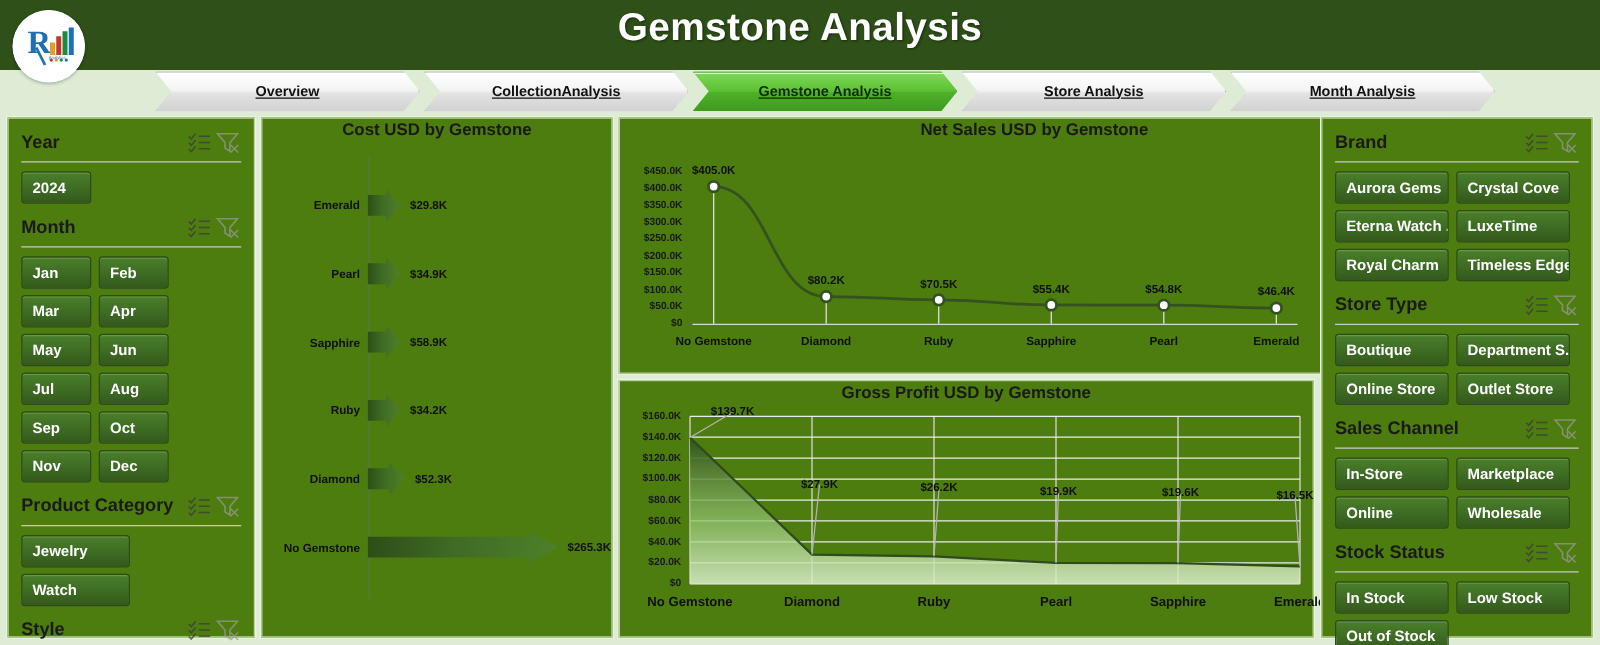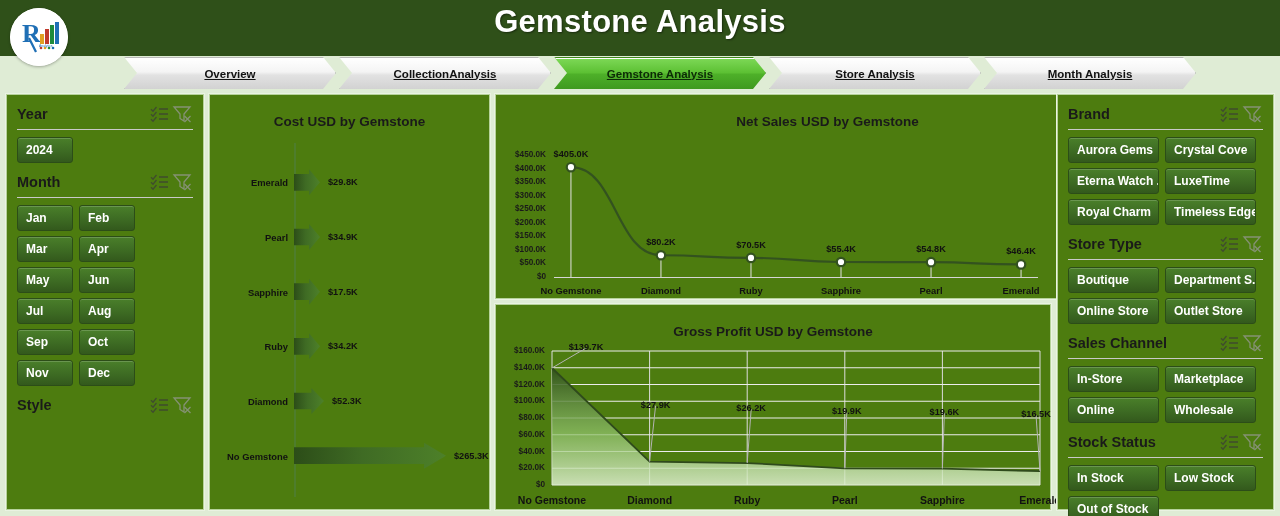--- a/index.html
+++ b/index.html
@@ -115,21 +115,21 @@
   #panel-left .chips.cols3 .chip { width: 56px; }
   #panel-left .chips.cols2 .chip { width: 87px; }
   #panel-left .chips.cols1 .chip { width: 56px; }
   
   #panel-right .chips.cols2 .chip { width: 91px; }
 
   
   .chart-title {
     text-align: center;
     font-size: 13.5px; font-weight: bold; color: #1a1a1a;
-    padding-top: 19px;
+    padding-top: 1px;
   }
   .chart-body { position: relative; width: 100%; }
   .axis-label {
     position: absolute;
     font-size: 8.2px; font-weight: bold; color: #1a1a1a;
     white-space: nowrap;
   }
   .cat-label {
     position: absolute;
     font-size: 9.4px; font-weight: bold; color: #111;
@@ -243,20 +243,40 @@
             <div class="chip">Jul</div>
             <div class="chip">Aug</div>
             <div class="chip">Sep</div>
             <div class="chip">Oct</div>
             <div class="chip">Nov</div>
             <div class="chip">Dec</div>
           </div>
         </div>
         <div class="slicer">
           <div class="slicer-head">
+            <div class="slicer-title">Product Category</div>
+            <div class="slicer-icon"><svg viewBox="0 0 22 18" width="22" height="18">
+                <path d="M2 4.2 L4 6.2 L7.5 2" stroke="#3a3a3a" stroke-width="1.3" fill="none"></path>
+                <path d="M2 9.2 L4 11.2 L7.5 7" stroke="#3a3a3a" stroke-width="1.3" fill="none"></path>
+                <path d="M2 14.2 L4 16.2 L7.5 12" stroke="#3a3a3a" stroke-width="1.3" fill="none"></path>
+                <path d="M10 4 H19 M10 9 H19 M10 14 H19" stroke="#3a3a3a" stroke-width="1.3"></path>
+              </svg></div>
+            <div class="slicer-icon"><svg viewBox="0 0 22 18" width="22" height="18">
+                <path d="M3 2 H19 L13 9 V16 L9 13.5 V9 Z" stroke="#9a9a9a" stroke-width="1.3" fill="none"></path>
+                <path d="M13.5 11 L19.5 17 M19.5 11 L13.5 17" stroke="#9a9a9a" stroke-width="1.3"></path>
+              </svg></div>
+          </div>
+          <div class="slicer-rule"></div>
+          <div class="chips cols2">
+            <div class="chip">Jewelry</div>
+            <div class="chip">Watch</div>
+          </div>
+        </div>
+        <div class="slicer">
+          <div class="slicer-head">
             <div class="slicer-title">Style</div>
             <div class="slicer-icon"><svg viewBox="0 0 22 18" width="22" height="18">
                 <path d="M2 4.2 L4 6.2 L7.5 2" stroke="#3a3a3a" stroke-width="1.3" fill="none"></path>
                 <path d="M2 9.2 L4 11.2 L7.5 7" stroke="#3a3a3a" stroke-width="1.3" fill="none"></path>
                 <path d="M2 14.2 L4 16.2 L7.5 12" stroke="#3a3a3a" stroke-width="1.3" fill="none"></path>
                 <path d="M10 4 H19 M10 9 H19 M10 14 H19" stroke="#3a3a3a" stroke-width="1.3"></path>
               </svg></div>
             <div class="slicer-icon"><svg viewBox="0 0 22 18" width="22" height="18">
                 <path d="M3 2 H19 L13 9 V16 L9 13.5 V9 Z" stroke="#9a9a9a" stroke-width="1.3" fill="none"></path>
                 <path d="M13.5 11 L19.5 17 M19.5 11 L13.5 17" stroke="#9a9a9a" stroke-width="1.3"></path>
@@ -276,21 +296,21 @@
           <div class="val-label" style="left: 118px; top: 50%; transform: translateY(-50%);">$29.8K</div>
         </div>
         <div class="funnel-row" style="top: 80.6667px; height: 54.6667px;">
           <div class="funnel-cat" style="left: 0px; width: 78px; text-align: right;">Pearl</div>
           <div class="funnel-arrow" style="left: 84px; width: 26px; height: 26px; clip-path: polygon(0px 18%, 58% 18%, 58% 0px, 100% 50%, 58% 100%, 58% 82%, 0px 82%);"></div>
           <div class="val-label" style="left: 118px; top: 50%; transform: translateY(-50%);">$34.9K</div>
         </div>
         <div class="funnel-row" style="top: 135.333px; height: 54.6667px;">
           <div class="funnel-cat" style="left: 0px; width: 78px; text-align: right;">Sapphire</div>
           <div class="funnel-arrow" style="left: 84px; width: 26px; height: 26px; clip-path: polygon(0px 18%, 58% 18%, 58% 0px, 100% 50%, 58% 100%, 58% 82%, 0px 82%);"></div>
-          <div class="val-label" style="left: 118px; top: 50%; transform: translateY(-50%);">$17.5K</div>
+          <div class="val-label" style="left: 118px; top: 50%; transform: translateY(-50%);">$58.9K</div>
         </div>
         <div class="funnel-row" style="top: 190px; height: 54.6667px;">
           <div class="funnel-cat" style="left: 0px; width: 78px; text-align: right;">Ruby</div>
           <div class="funnel-arrow" style="left: 84px; width: 26px; height: 26px; clip-path: polygon(0px 18%, 58% 18%, 58% 0px, 100% 50%, 58% 100%, 58% 82%, 0px 82%);"></div>
           <div class="val-label" style="left: 118px; top: 50%; transform: translateY(-50%);">$34.2K</div>
         </div>
         <div class="funnel-row" style="top: 244.667px; height: 54.6667px;">
           <div class="funnel-cat" style="left: 0px; width: 78px; text-align: right;">Diamond</div>
           <div class="funnel-arrow" style="left: 84px; width: 29.9646px; height: 26px; clip-path: polygon(0px 18%, 58% 18%, 58% 0px, 100% 50%, 58% 100%, 58% 82%, 0px 82%);"></div>
           <div class="val-label" style="left: 121.965px; top: 50%; transform: translateY(-50%);">$52.3K</div>

